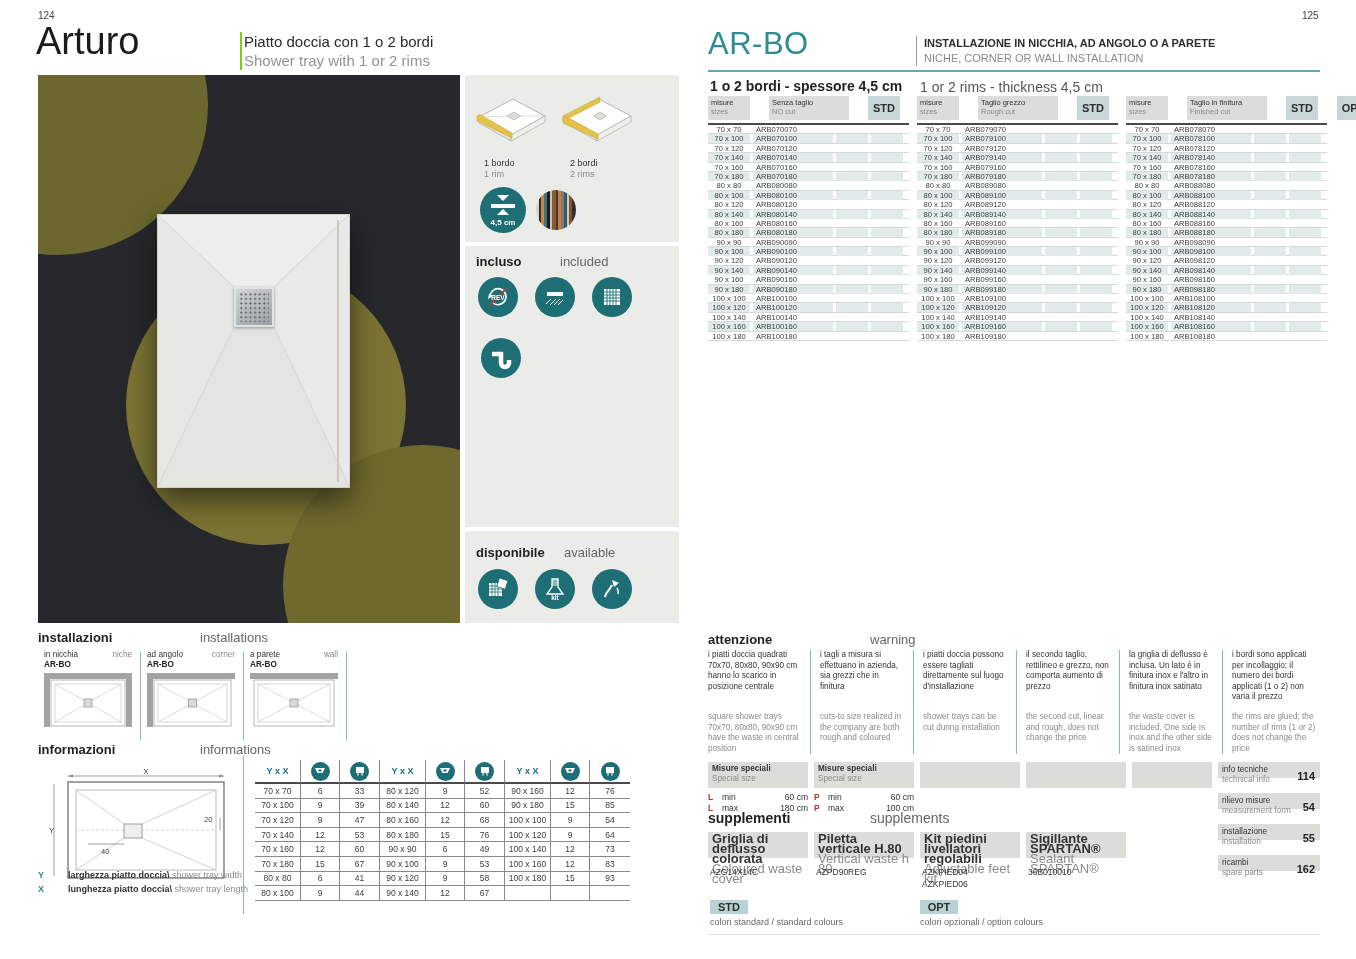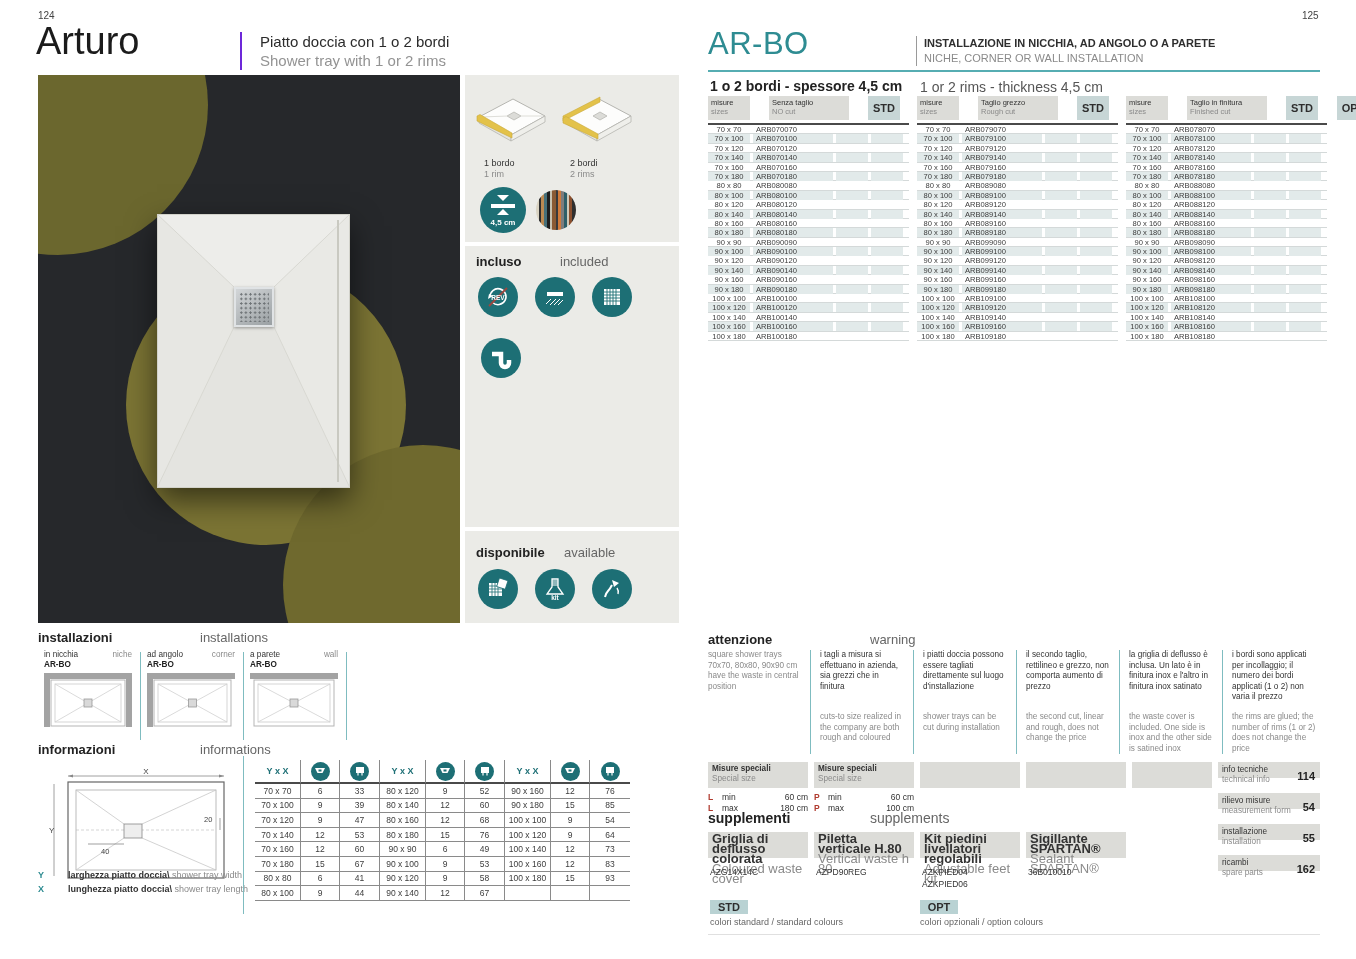--- a/index.html
+++ b/index.html
@@ -3,21 +3,21 @@
 <meta charset="utf-8">
 <style>
   * { margin:0; padding:0; box-sizing:border-box; }
   html,body { width:1356px; height:959px; }
   body { position:relative; background:#fff; font-family:"Liberation Sans", sans-serif; color:#333; overflow:hidden; }
   .abs { position:absolute; }
 
   
   .pagenum { font-size:10px; color:#444; }
   .l-title { left:36px; top:20px; font-size:38px; font-weight:400; color:#1b1b1b; }
-  .l-sub { left:240px; top:32px; border-left:2px solid #6d28d9; padding-left:18px; }
+  .l-sub { left:240px; top:32px; border-left:2px solid #84cc16; padding-left:2px; }
   .l-sub .it { font-size:15px; color:#2b2b2b; line-height:19px; }
   .l-sub .en { font-size:15px; color:#939393; line-height:19px; }
 
   
   .photo { left:38px; top:75px; width:422px; height:548px; background:#26282b; overflow:hidden; }
   .circ { position:absolute; border-radius:50%; }
   .tray { position:absolute; left:119px; top:139px; width:193px; height:274px; background:#e9e9e6;
           box-shadow:0 12px 28px rgba(0,0,0,0.55); }
   .drain { position:absolute; left:77px; top:73px; width:40px; height:40px;
            background:linear-gradient(145deg,#d3d6d8,#9aa0a3); border:2px solid #e0e3e5; box-shadow:0 1px 3px rgba(0,0,0,.35); }
@@ -961,20 +961,21 @@
         </div>
       </div>
     </div>
   </div>
 
 <div class="abs warn">
   <div class="h-it">attenzione</div>
   <div class="h-en">warning</div>
   <div class="wcols" id="warnCols">
       <div class="wcol">
+        <div class="wit">i piatti doccia quadrati 70x70, 80x80, 90x90 cm hanno lo scarico in posizione centrale</div>
         <div class="wen">square shower trays 70x70, 80x80, 90x90 cm have the waste in central position</div>
       </div>
       <div class="wcol">
         <div class="wit">i tagli a misura si effettuano in azienda, sia grezzi che in finitura</div>
         <div class="wen">cuts-to size realized in the company are both rough and coloured</div>
       </div>
       <div class="wcol">
         <div class="wit">i piatti doccia possono essere tagliati direttamente sul luogo d'installazione</div>
         <div class="wen">shower trays can be cut during installation</div>
       </div>

